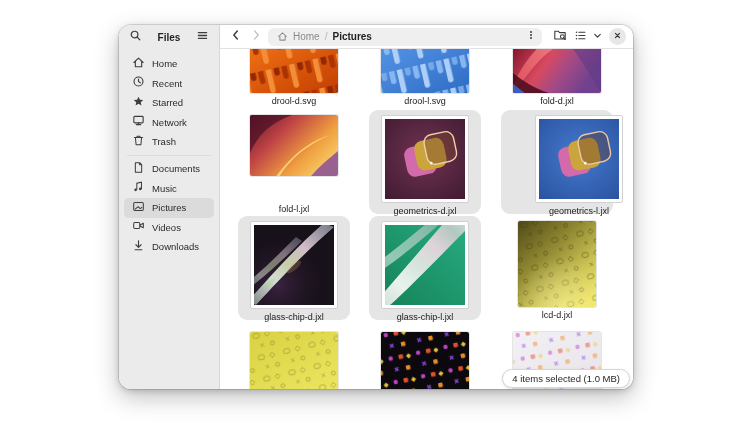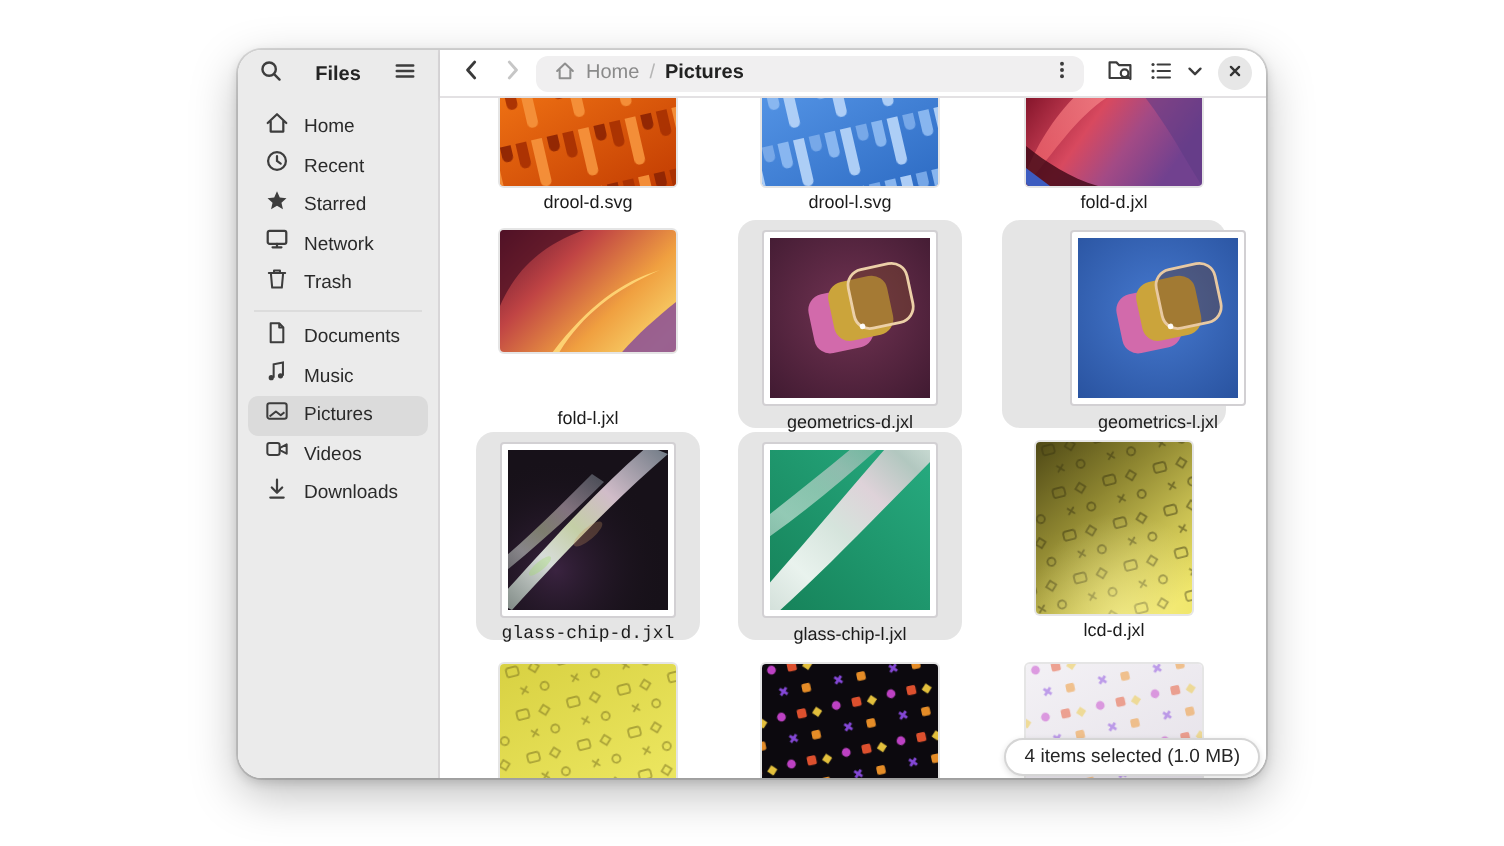--- a/index.html
+++ b/index.html
@@ -327,21 +327,21 @@
               <rect x="0" y="8" width="30" height="30" rx="8" fill="#d26aab"></rect>
               <rect x="11" y="4" width="30" height="30" rx="8" fill="#cba43b"></rect>
               <rect x="22" y="0" width="30" height="30" rx="8" fill="rgba(100,60,40,0.4)" stroke="#e8c9a2" stroke-width="1.4"></rect>
               <circle cx="25" cy="28" r="1.4" fill="#ffffff" opacity="0.95"></circle>
             </g>
           </svg>
         </div>
         <div class="fname">geometrics-l.jxl</div>
       </div>
 
-      <div class="cell r23 sel" style="left:18px;top:167px;font-family:Liberation Mono, monospace;">
+      <div class="cell r23 sel" style="left:18px;top:167px;">
         <div class="thumb frame">
           <svg width="80" height="80" viewBox="0 0 80 80">
             <defs>
               <radialGradient id="cd-rg" cx="0.3" cy="0.75" r="0.7">
                   <stop offset="0" stop-color="#3a2340"></stop>
                   <stop offset="1" stop-color="#171119" stop-opacity="0"></stop>
                 </radialGradient>
               <linearGradient id="cd-bl" x1="0" y1="1" x2="1" y2="0">
                   <stop offset="0" stop-color="#7f8c86"></stop>
                   <stop offset="0.3" stop-color="#e9f1ea"></stop>

